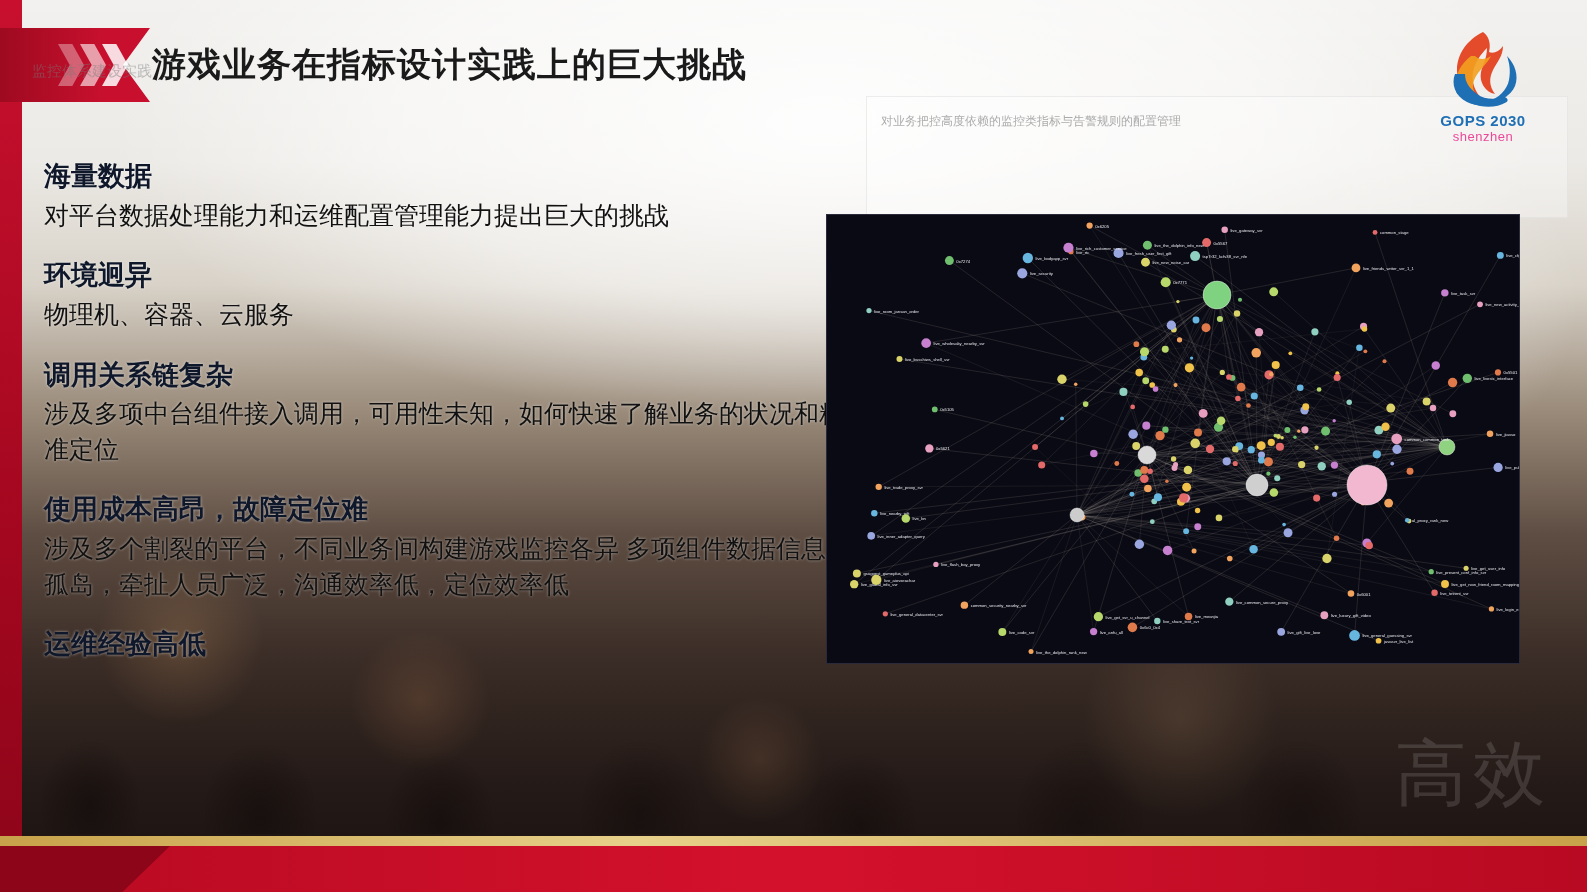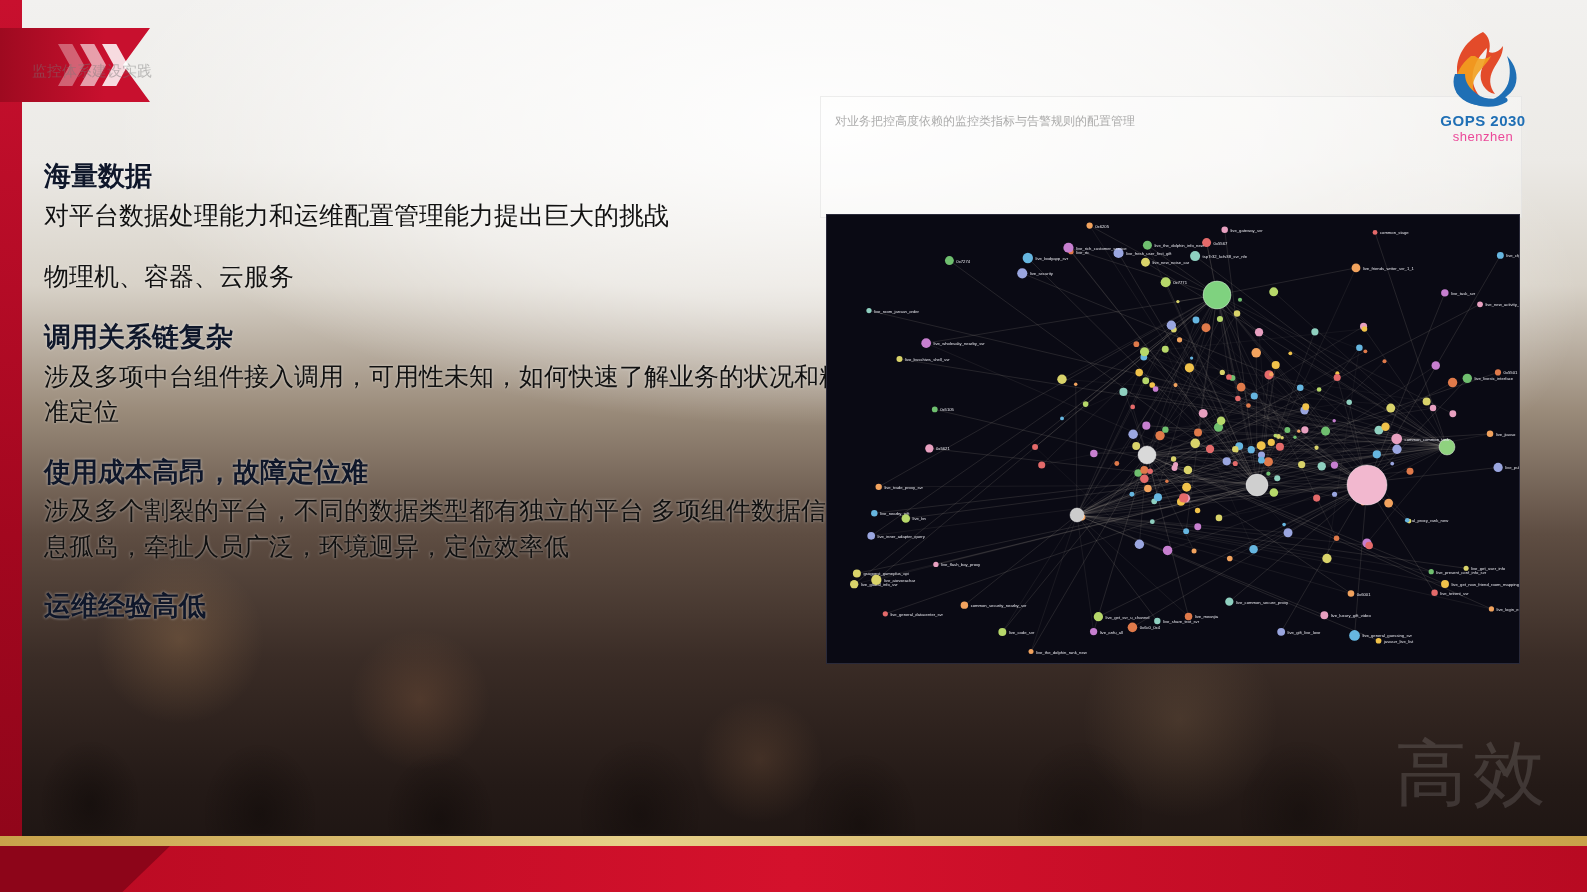--- a/index.html
+++ b/index.html
@@ -184,21 +184,21 @@
     width: 692px; height: 448px;
     background: #0a0a14;
     border: 1px solid #2a2a3a;
     overflow: hidden;
   }
   .graph-canvas { position: absolute; left:0; top:0; width: 100%; height: 100%; }
 
   
   .ghost-panel {
     position: absolute;
-    left: 820px; top: 96px;
+    left: 866px; top: 96px;
     width: 700px; height: 120px;
     background: rgba(255,255,255,0.35);
     border: 1px solid rgba(220,220,220,0.5);
   }
   .ghost-panel-title {
     position: absolute;
     left: 14px; top: 16px;
     font-size: 12px;
     color: rgba(90,90,90,0.5);
     white-space: nowrap;
@@ -242,20 +242,21 @@
   <div class="left-bar"></div>
 
   <div class="header">
     <div class="header-red"></div>
     <div class="header-chevrons">
       <div class="chev c1"></div>
       <div class="chev c2"></div>
       <div class="chev c3"></div>
     </div>
     <div class="header-faint">监控体系建设实践</div>
+    <div class="header-title">游戏业务在指标设计实践上的巨大挑战</div>
   </div>
 
   <div class="logo">
     <div class="logo-mark">
       <svg width="84" height="84" viewBox="0 0 84 84" aria-hidden="true">
         <path d="M42 6 C26 14 16 28 16 44 C16 60 28 72 42 74 C34 66 30 56 32 46 C34 36 40 28 46 22 C46 32 42 38 40 46 C38 56 44 66 54 68 C48 60 48 52 52 44 C56 36 62 30 62 20 C58 26 52 28 48 26 C50 18 48 10 42 6 Z" fill="#e34b2a"></path>
         <path d="M30 30 C20 38 14 48 16 58 C18 68 28 74 40 74 C32 68 30 60 34 52 C38 44 46 38 50 30 C44 34 38 34 34 30 Z" fill="#f2a01e" opacity=".9"></path>
         <path d="M14 48 C10 58 14 70 26 76 C38 82 56 80 66 70 C56 74 44 74 36 68 C28 62 24 56 24 48 Z" fill="#1f6fb5"></path>
         <path d="M66 30 C74 38 78 50 74 60 C70 70 58 76 46 76 C58 72 66 64 68 54 C70 44 68 36 66 30 Z" fill="#1f6fb5"></path>
         <path d="M18 66 C28 78 50 82 64 74" stroke="#1f6fb5" stroke-width="5" fill="none" stroke-linecap="round"></path>
@@ -266,31 +267,32 @@
   </div>
 
   <div class="content">
 
     <div class="block">
       <div class="block-title">海量数据</div>
       <div class="block-body">对平台数据处理能力和运维配置管理能力提出巨大的挑战</div>
     </div>
 
     <div class="block">
+      <div class="block-title">环境迥异</div>
       <div class="block-body">物理机、容器、云服务</div>
     </div>
 
     <div class="block">
       <div class="block-title">调用关系链复杂</div>
       <div class="block-body">涉及多项中台组件接入调用，可用性未知，如何快速了解业务的状况和精准定位</div>
     </div>
 
     <div class="block">
       <div class="block-title">使用成本高昂，故障定位难</div>
-      <div class="block-body">涉及多个割裂的平台，不同的数据类型都有独立的平台 多项组件数据信息孤岛，牵扯人员广泛，环境迥异，定位效率低</div>
+      <div class="block-body">涉及多个割裂的平台，不同业务间构建游戏监控各异 多项组件数据信息孤岛，牵扯人员广泛，沟通效率低，定位效率低</div>
     </div>
 
     <div class="block">
       <div class="block-title">运维经验高低</div>
     </div>
 
   </div>
 
   <div class="graph-panel">
     <svg class="graph-canvas" id="graph-svg" viewBox="0 0 692 448">

